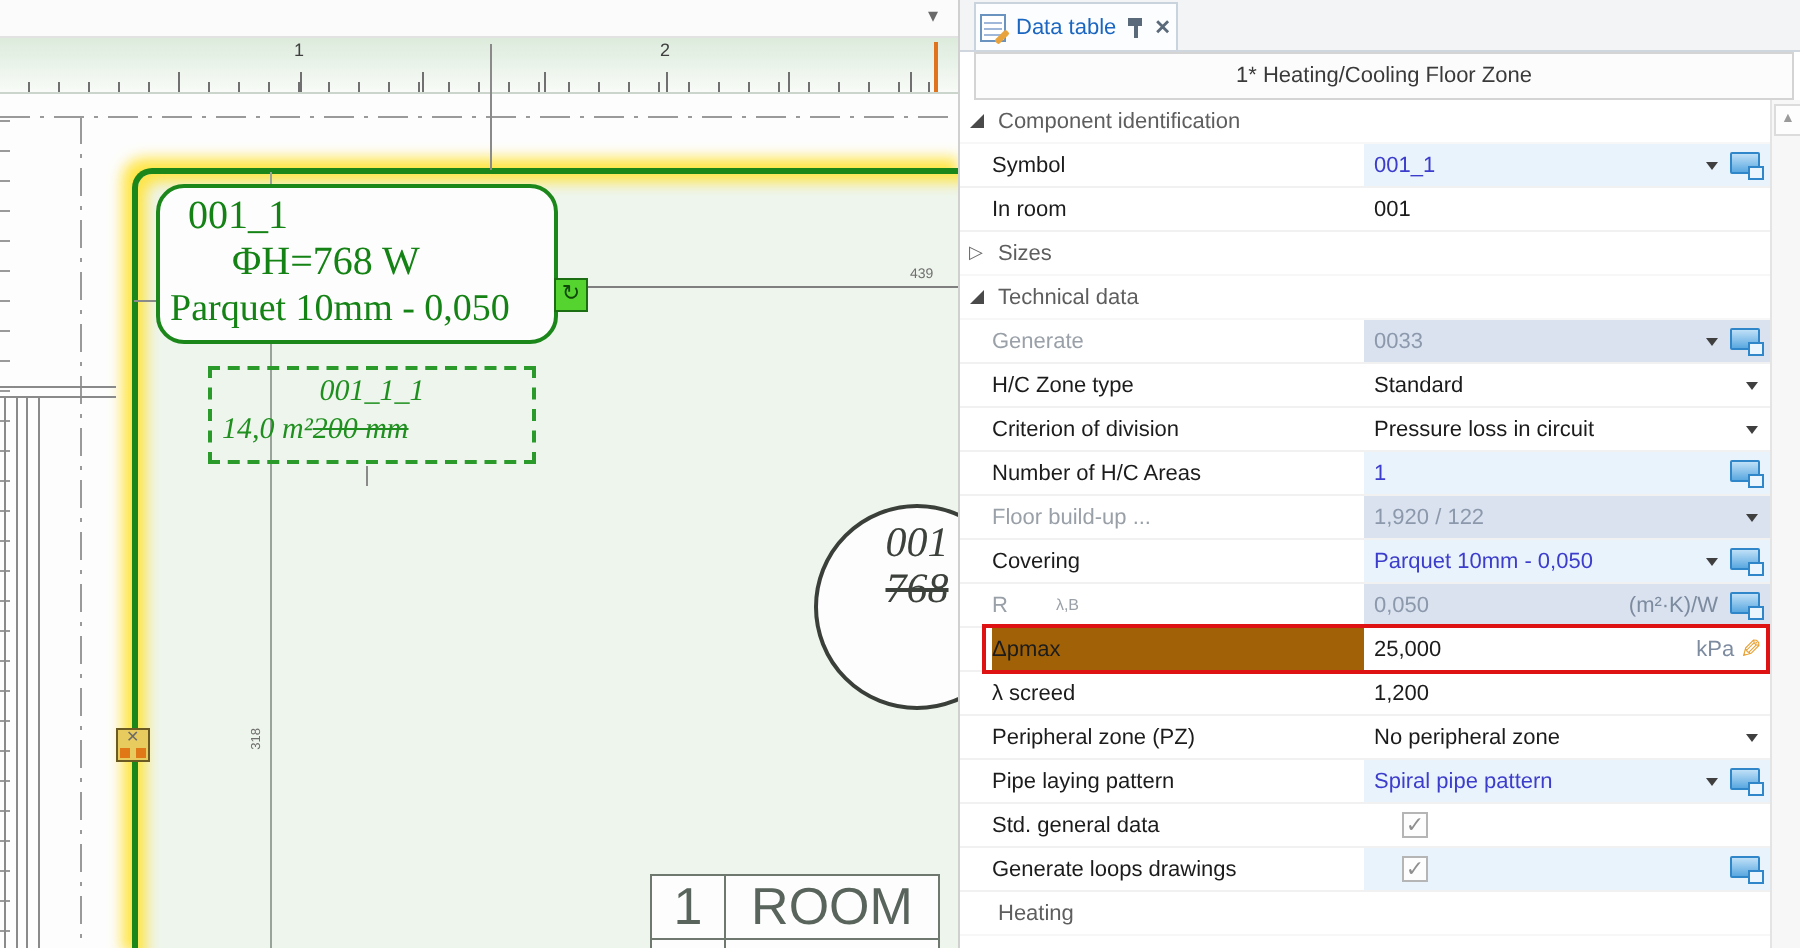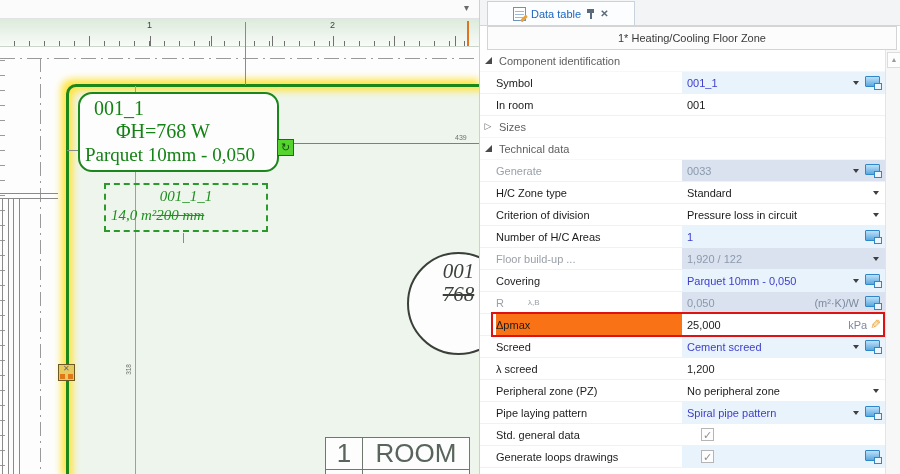--- a/index.html
+++ b/index.html
@@ -71,42 +71,42 @@
 
   .xmark{position:absolute;left:58px;top:364px;width:17px;height:17px;background:#e8cb5e;border:1px solid #6b5b22;box-sizing:border-box;}
   .xmark .xg{position:absolute;top:-1px;left:4px;font-size:8px;color:#6a6a6a;}
   .xmark .sq{position:absolute;bottom:1px;width:5px;height:5px;background:#e07818;}
   .xmark .sqL{left:1px;} .xmark .sqR{right:1px;}
 
   
   #panel{position:absolute;left:479px;top:0;width:421px;height:474px;background:#fff;border-left:1px solid #d0d0d0;box-sizing:border-box;}
   .tabstrip{position:absolute;left:0;top:0;width:100%;height:25px;background:#f3f4f5;border-bottom:1px solid #cfd6de;}
   .tab{position:absolute;left:7px;top:1px;height:23px;background:#fcfdfe;border:1px solid #c9d3dd;border-bottom:none;
-       display:flex;align-items:center;padding:0 25px;gap:5px;}
+       display:flex;align-items:center;padding:0 2px;gap:5px;}
   .tab-label{color:#1a66c0;font-size:11px;}
   .dicon{width:11px;height:12px;border:1px solid #6a93c0;position:relative;background:#fff;}
   .dicon::before{content:'';position:absolute;inset:1px;background:repeating-linear-gradient(180deg,transparent 0 2px,#9fb7d8 2px 3px);}
   .dicon::after{content:'';position:absolute;right:-3px;bottom:0;width:8px;height:3px;background:#e8a33d;transform:rotate(-45deg);border-radius:1px;}
   .pin{position:relative;width:9px;height:12px;}
   .pin::before{content:'';position:absolute;left:1px;top:1px;width:7px;height:4px;background:#5a6a7a;}
   .pin::after{content:'';position:absolute;left:4px;top:5px;width:2px;height:6px;background:#5a6a7a;}
   .close-x{color:#5a6a7a;font-size:10px;font-weight:bold;}
   .ptitle{position:absolute;left:7px;right:3px;top:26px;height:22px;border:1px solid #d4d4d4;background:#fcfcfc;
           display:flex;align-items:center;justify-content:center;font-size:11px;color:#3a3a3a;}
 
   .rows{position:absolute;left:0;top:50px;width:405px;}
   .prow{height:21px;display:flex;align-items:center;border-bottom:1px solid #f1f1f1;position:relative;font-size:11px;}
   .prow.section{border-bottom:1px solid #f7f7f7;}
   .gut{width:16px;display:flex;justify-content:center;align-items:center;align-self:stretch;}
   .tri-open{width:0;height:0;border-bottom:7px solid #4a4a4a;border-left:7px solid transparent;}
   .tri-closed{color:#6a6a6a;font-size:9px;line-height:9px;}
   .slabel{color:#5e5e5e;padding-left:3px;}
   .plabel{width:186px;align-self:stretch;display:flex;align-items:center;color:#1c1c1c;}
   .plabel.ro{color:#9aa0a8;}
-  .plabel.sel{background:#f97316;}
+  .plabel.sel{background:#a16207;}
   .plabel sub{font-size:8px;padding-left:24px;}
   .pvalue{flex:1;align-self:stretch;display:flex;align-items:center;padding:0 3px 0 5px;}
   .pvalue.bgblue{background:#e9f3fc;}
   .pvalue.bggray{background:#d9e2ee;}
   .val{color:#1b1b1b;}
   .val.blue{color:#3d3dcc;}
   .val.ro{color:#8c99ad;}
   .spacer{flex:1;}
   .unit{color:#7d8ba0;margin-right:3px;}
   .dd{width:0;height:0;border-top:4px solid #3f3f3f;border-left:3.5px solid transparent;border-right:3.5px solid transparent;margin:0 3px;}
@@ -317,30 +317,20 @@
           <div class="plabel sel">Δpmax</div>
           <div class="pvalue">
             <span class="val">25,000</span>
             <span class="spacer"></span>
             <span class="unit">kPa</span>
             <span class="pencil">✎</span>
           </div>
         </div>
         <div class="prow">
           <span class="gut"></span>
-          <div class="plabel">Screed</div>
-          <div class="pvalue bgblue">
-            <span class="val blue">Cement screed</span>
-            <span class="spacer"></span>
-            <span class="dd"></span>
-            <span class="mon"></span>
-          </div>
-        </div>
-        <div class="prow">
-          <span class="gut"></span>
           <div class="plabel">λ screed</div>
           <div class="pvalue">
             <span class="val">1,200</span>
             <span class="spacer"></span>
           </div>
         </div>
         <div class="prow">
           <span class="gut"></span>
           <div class="plabel">Peripheral zone (PZ)</div>
           <div class="pvalue">

